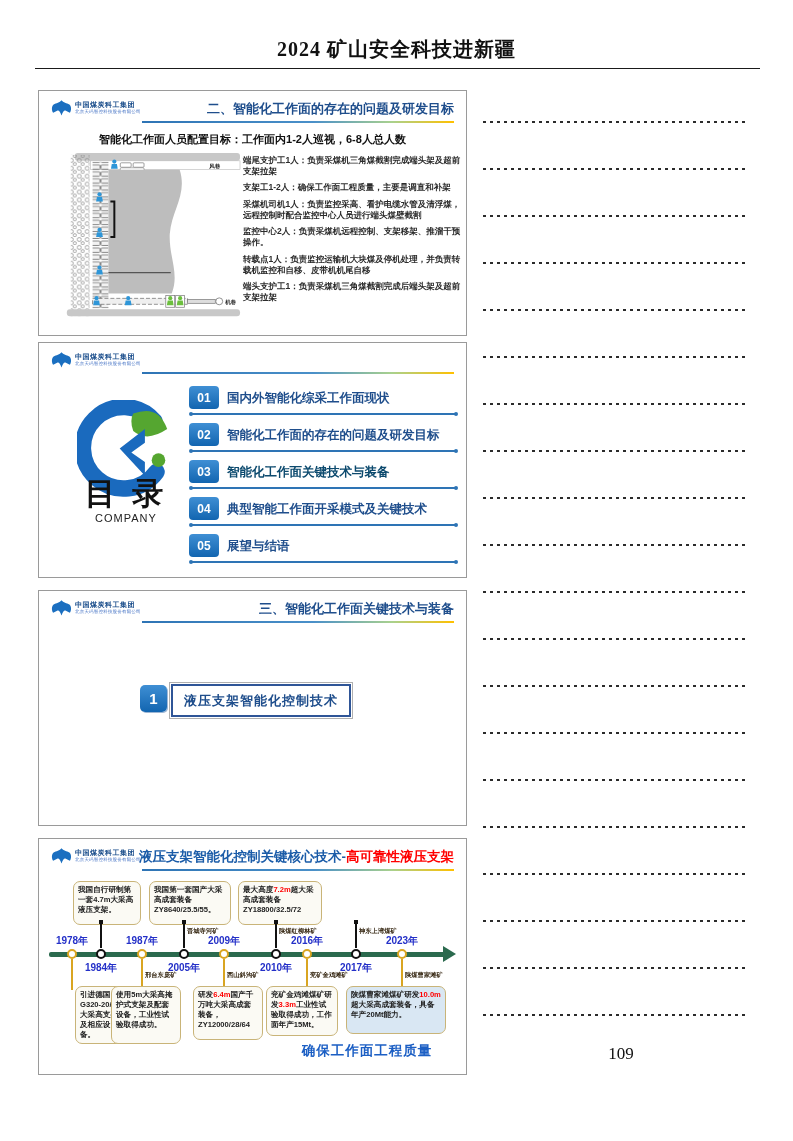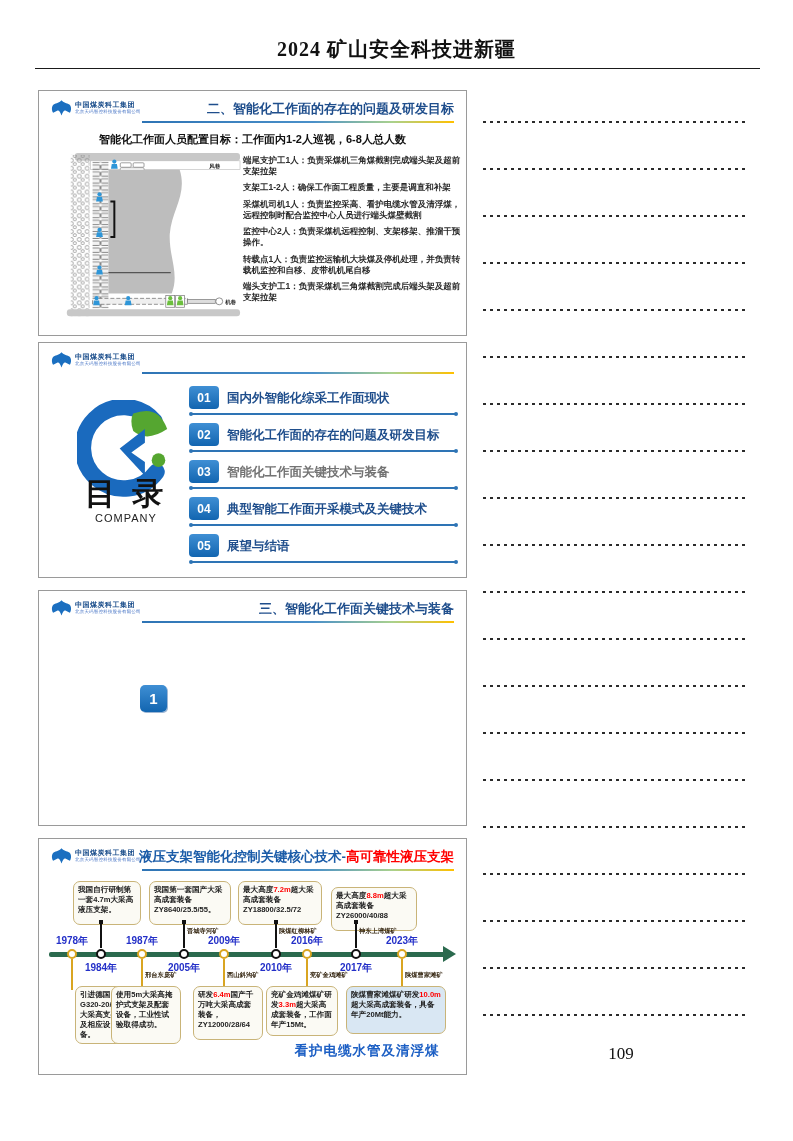--- a/index.html
+++ b/index.html
@@ -210,21 +210,21 @@
       <div class="s2-label" style="color: rgb(31, 78, 140);">国内外智能化综采工作面现状</div>
       <div class="s2-underline"></div>
     </div>
     <div class="s2-item" style="top:80px;">
       <div class="s2-num">02</div>
       <div class="s2-label" style="color: rgb(31, 78, 140);">智能化工作面的存在的问题及研发目标</div>
       <div class="s2-underline"></div>
     </div>
     <div class="s2-item" style="top:117px;">
       <div class="s2-num">03</div>
-      <div class="s2-label" style="color: #737373;">智能化工作面关键技术与装备</div>
+      <div class="s2-label" style="color: #0c4a6e;">智能化工作面关键技术与装备</div>
       <div class="s2-underline"></div>
     </div>
     <div class="s2-item" style="top:154px;">
       <div class="s2-num">04</div>
       <div class="s2-label" style="color: rgb(31, 78, 140); text-align: center;">典型智能工作面开采模式及关键技术</div>
       <div class="s2-underline"></div>
     </div>
     <div class="s2-item" style="top:191px;">
       <div class="s2-num">05</div>
       <div class="s2-label" style="color: rgb(31, 78, 140);">展望与结语</div>
@@ -238,41 +238,41 @@
         <path d="M12,1 C14,4 18,4 21,6 C23.5,8 23.5,13 21.5,15.5 L17,13 C15,12 13.8,13.8 12,18.5 C10.2,13.8 9,12 7,13 L2.5,15.5 C0.5,13 0.5,8 3,6 C6,4 10,4 12,1 Z" fill="#1b6fc0"></path>
       </svg>
       <div>
         <div class="lt1">中国煤炭科工集团</div>
         <div class="lt2">北京天玛智控科技股份有限公司</div>
       </div>
     </div>
     <div class="slide-title">三、智能化工作面关键技术与装备</div>
     <div class="title-rule"></div>
     <div class="s3-num">1</div>
+    <div class="s3-label-box">液压支架智能化控制技术</div>
   </div>
 
   <div class="slide slide4">
     <div class="logo">
       <svg viewBox="0 0 24 20">
         <path d="M12,1 C14,4 18,4 21,6 C23.5,8 23.5,13 21.5,15.5 L17,13 C15,12 13.8,13.8 12,18.5 C10.2,13.8 9,12 7,13 L2.5,15.5 C0.5,13 0.5,8 3,6 C6,4 10,4 12,1 Z" fill="#1b6fc0"></path>
       </svg>
       <div>
         <div class="lt1">中国煤炭科工集团</div>
         <div class="lt2">北京天玛智控科技股份有限公司</div>
       </div>
     </div>
     <div class="s4-title">
       <span class="t-blue">液压支架智能化控制关键核心技术-</span><span class="t-red">高可靠性液压支架</span>
     </div>
     <div class="title-rule"></div>
 
     <div class="info-box" style="left:34px;top:42px;width:68px;min-height:44px;"><span>我国自行研制第一套4.7m大采高液压支架。</span></div>
     <div class="info-box" style="left:110px;top:42px;width:82px;min-height:44px;"><span>我国第一套国产大采高成套装备ZY8640/25.5/55。</span></div>
     <div class="info-box" style="left:199px;top:42px;width:84px;min-height:44px;"><span>最大高度</span><span class="seg-red">7.2m</span><span>超大采高成套装备ZY18800/32.5/72</span></div>
-    <div class="info-box" style="left:292px;top:48px;width:86px;min-height:44px;"><span>最大高度</span><span class="seg-red">8.8m</span><span>超大采高成套装备ZY26000/40/88</span></div>
 
     <div class="s4-timeline">
       <div class="tl-line"></div>
       <div class="tl-arrow"></div>
 
       <div class="tl-event gold year-above" style="left:23px;">
         <div class="tl-stem"></div>
           <div class="tl-node"></div>
         <div class="tl-year">1978年</div>
 
@@ -323,24 +323,24 @@
         <div class="tl-stem"></div>
           <div class="tl-node"></div>
         <div class="tl-year">2023年</div>
         <div class="tl-mine below">陕煤曹家滩矿</div>
       </div>
     </div>
 
     <div class="info-box" style="left:8px;top:147px;width:54px;min-height:58px;margin-left:28px;"><span>引进德国G320-20/37大采高支架及相应设备。</span></div>
     <div class="info-box" style="left:72px;top:147px;width:70px;min-height:58px;"><span>使用5m大采高掩护式支架及配套设备，工业性试验取得成功。</span></div>
     <div class="info-box" style="left:154px;top:147px;width:70px;min-height:54px;"><span>研发</span><span class="seg-red">6.4m</span><span>国产千万吨大采高成套装备，ZY12000/28/64</span></div>
-    <div class="info-box" style="left:227px;top:147px;width:72px;min-height:50px;"><span>兖矿金鸡滩煤矿研发</span><span class="seg-red">3.3m</span><span>超大采高成套装备，工作面年产15Mt。</span></div>
+    <div class="info-box" style="left:227px;top:147px;width:72px;min-height:50px;"><span>兖矿金鸡滩煤矿研发</span><span class="seg-red">3.3m</span><span>工业性试验取得成功，工作面年产15Mt。</span></div>
     <div class="info-box blue-bg" style="left:307px;top:147px;width:100px;min-height:48px;"><span>陕煤曹家滩煤矿研发</span><span class="seg-red">10.0m</span><span>超大采高成套装备，具备年产20Mt能力。</span></div>
 
-    <div class="s4-caption">看护电缆水管及清浮煤</div>
+    <div class="s4-caption">确保工作面工程质量</div>
   </div>
 
   <div class="notes">
       <div class="note-line"></div>
       <div class="note-line"></div>
       <div class="note-line"></div>
       <div class="note-line"></div>
       <div class="note-line"></div>
       <div class="note-line"></div>
       <div class="note-line"></div>

